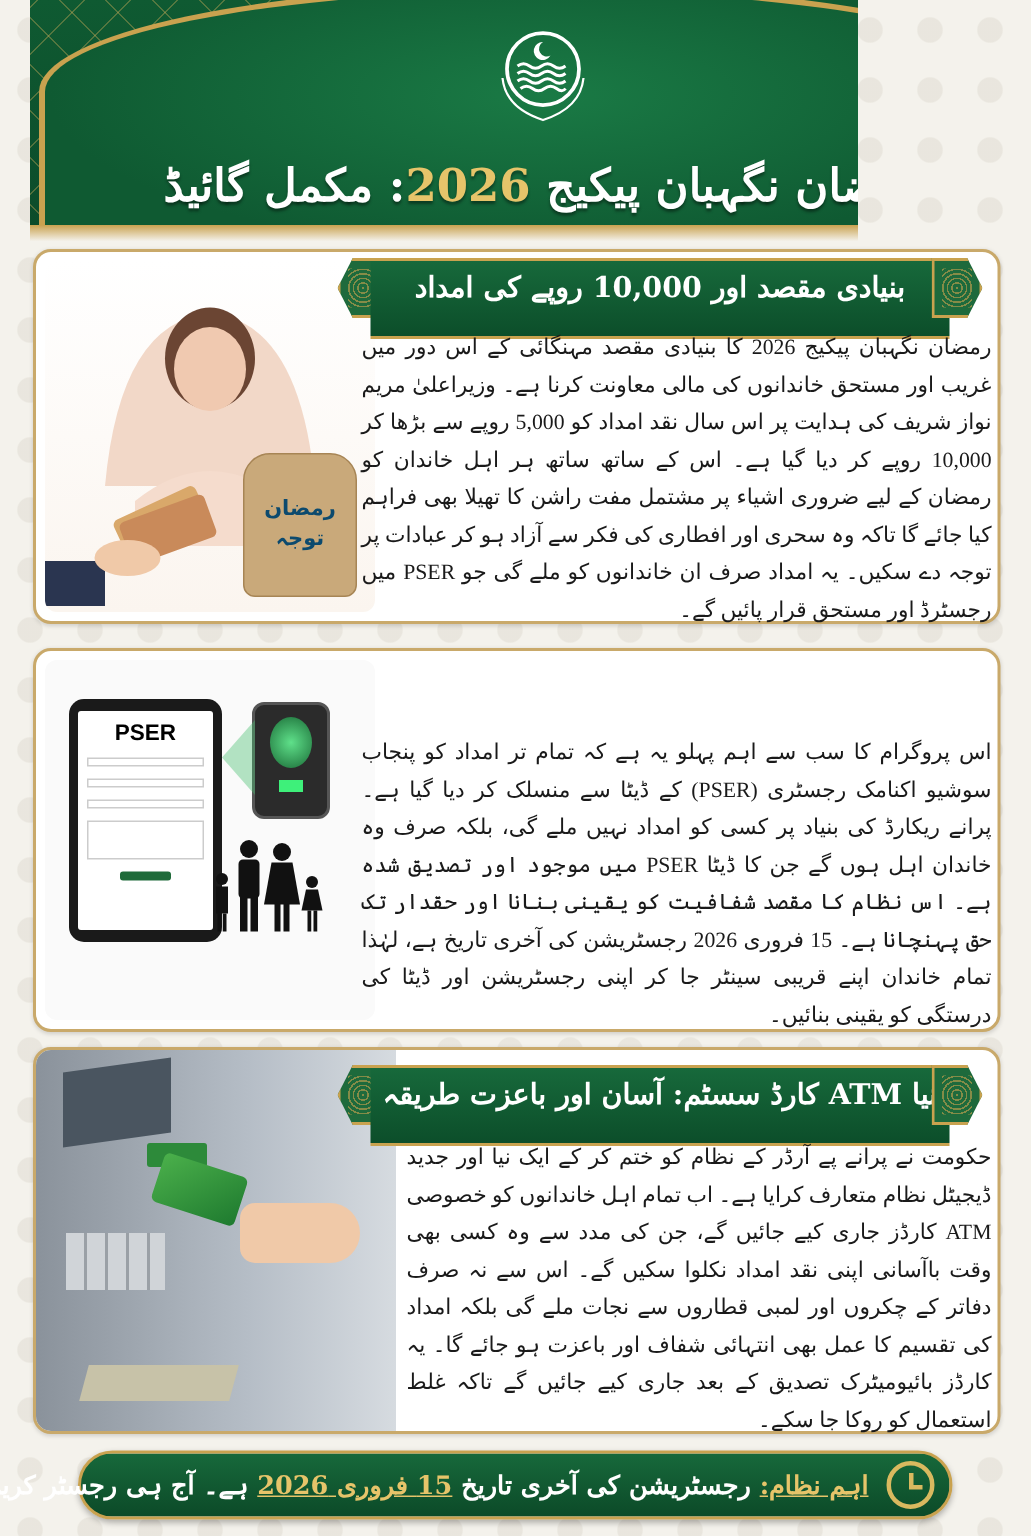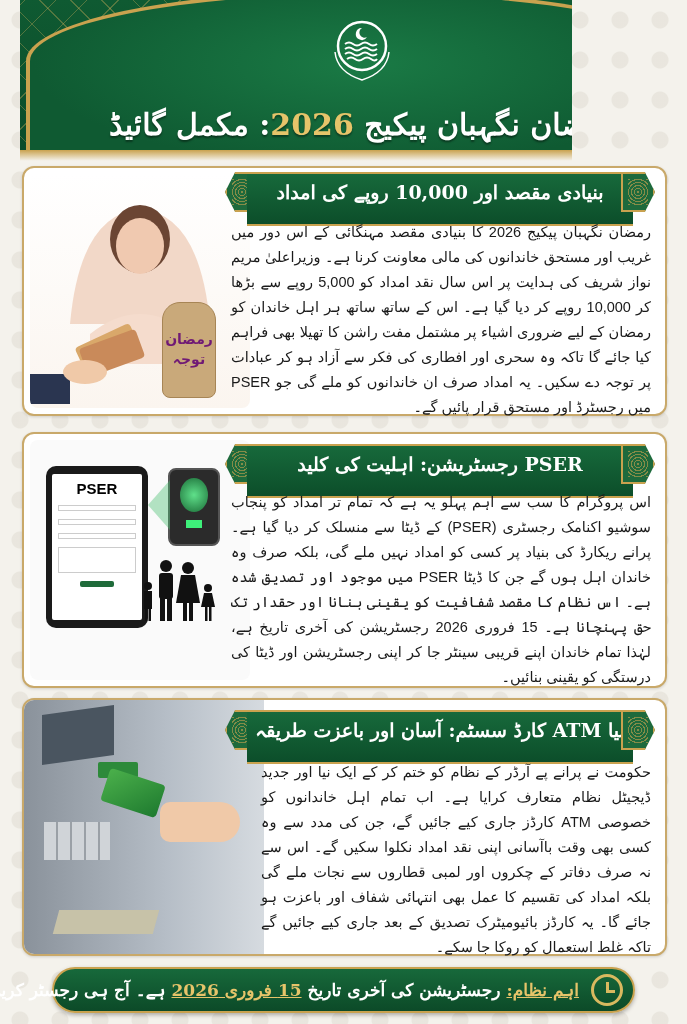--- a/index.html
+++ b/index.html
@@ -83,23 +83,23 @@
     border: 2px solid #c9a24f;
   }
   .banner-cap.left { left: 0; clip-path: polygon(100% 0, 100% 100%, 30% 100%, 0 50%, 30% 0); }
   .banner-cap.right { right: 0; clip-path: polygon(0 0, 70% 0, 100% 50%, 70% 100%, 0 100%); }
   .banner-cap::after {
     content: ""; position: absolute; inset: 5px;
     background: repeating-radial-gradient(circle, #c9a24f 0 1px, #1e6a3c 1px 3px);
     opacity: 0.6;
   }
   .panel-text {
-    position: absolute; right: 14px; width: 420px;
+    position: absolute; right: 4px; width: 420px;
     direction: rtl; text-align: justify;
-    font-family: Liberation Sans, sans-serif;
+    font-family: Liberation Serif, serif;
     font-size: 14.5px; line-height: 25px; color: #1a1a1a;
   }
 
   
   .footer-bar {
     position: absolute; left: 52px; top: 967px; width: 583px; height: 46px;
     background: linear-gradient(180deg, #17693b 0%, #0c4a28 100%);
     border: 2px solid #c9a24f; border-radius: 23px;
     direction: rtl; display: flex; align-items: center; padding-right: 10px;
     box-shadow: 0 2px 4px rgba(0,0,0,0.3);
@@ -147,21 +147,21 @@
     <svg width="220" height="236" viewBox="0 0 220 236">
       <path d="M40 150 q10 -110 70 -115 q60 5 70 115 z" fill="#f2d8c8"></path>
       <ellipse cx="110" cy="65" rx="30" ry="34" fill="#6b4533"></ellipse>
       <ellipse cx="110" cy="72" rx="24" ry="28" fill="#f0c9b0"></ellipse>
       <path d="M60 160 q50 -40 100 0 v30 h-100z" fill="#f5dccd"></path>
       <rect x="48" y="160" width="60" height="30" rx="4" fill="#d9a86a" transform="rotate(-25 78 175)"></rect>
       <rect x="52" y="164" width="60" height="30" rx="4" fill="#c98a5a" transform="rotate(-20 82 179)"></rect>
       <rect x="0" y="200" width="40" height="30" fill="#2a3550"></rect>
       <ellipse cx="55" cy="198" rx="22" ry="12" fill="#f0c9a8"></ellipse>
     </svg>
-    <div style="position:absolute; left:132px; top:128px; width:54px; height:96px; background:#c9a97a; border-radius:18px 18px 8px 8px; text-align:center; font-family:'DejaVu Sans',sans-serif; font-weight:bold; color:#701a75; font-size:14px; padding-top:26px; direction:rtl; line-height:20px; border:1px solid #a78555;">
+    <div style="position:absolute; left:132px; top:128px; width:76px; height:96px; background:#c9a97a; border-radius:18px 18px 8px 8px; text-align:center; font-family:'DejaVu Sans',sans-serif; font-weight:bold; color:#0c4a6e; font-size:14px; padding-top:26px; direction:rtl; line-height:20px; border:1px solid #a78555;">
       <div>رمضان</div>
       <div>توجہ</div>
     </div>
   </div>
   <div class="banner" style="top:4px;">
     <div class="banner-cap left"></div>
     <div class="banner-body">بنیادی مقصد اور 10,000 روپے کی امداد</div>
     <div class="banner-cap right"></div>
   </div>
   <div class="panel-text" style="top:52px;">رمضان نگہبان پیکیج 2026 کا بنیادی مقصد مہنگائی کے اس دور میں غریب اور مستحق خاندانوں کی مالی معاونت کرنا ہے۔ وزیراعلیٰ مریم نواز شریف کی ہدایت پر اس سال نقد امداد کو 5,000 روپے سے بڑھا کر 10,000 روپے کر دیا گیا ہے۔ اس کے ساتھ ساتھ ہر اہل خاندان کو رمضان کے لیے ضروری اشیاء پر مشتمل مفت راشن کا تھیلا بھی فراہم کیا جائے گا تاکہ وہ سحری اور افطاری کی فکر سے آزاد ہو کر عبادات پر توجہ دے سکیں۔ یہ امداد صرف ان خاندانوں کو ملے گی جو PSER میں رجسٹرڈ اور مستحق قرار پائیں گے۔</div>
@@ -196,25 +196,20 @@
       <circle cx="50" cy="10" r="6" fill="#111"></circle>
         <path d="M43 17 h14 l5 28 h-24z" fill="#111"></path>
         <rect x="45" y="44" width="4" height="19" fill="#111"></rect>
         <rect x="51" y="44" width="4" height="19" fill="#111"></rect>
       <circle cx="70" cy="30" r="4" fill="#111"></circle>
         <path d="M66 35 h8 l3 14 h-14z" fill="#111"></path>
         <rect x="67" y="49" width="2.5" height="14" fill="#111"></rect>
         <rect x="71" y="49" width="2.5" height="14" fill="#111"></rect>
     </svg>
   </div>
-  <div class="banner" style="top:10px;">
-    <div class="banner-cap left"></div>
-    <div class="banner-body">PSER رجسٹریشن: اہلیت کی کلید</div>
-    <div class="banner-cap right"></div>
-  </div>
   <div class="panel-text" style="top:56px;">اس پروگرام کا سب سے اہم پہلو یہ ہے کہ تمام تر امداد کو پنجاب سوشیو اکنامک رجسٹری (PSER) کے ڈیٹا سے منسلک کر دیا گیا ہے۔ پرانے ریکارڈ کی بنیاد پر کسی کو امداد نہیں ملے گی، بلکہ صرف وہ خاندان اہل ہوں گے جن کا ڈیٹا PSER میں موجود اور تصدیق شدہ ہے۔ اس نظام کا مقصد شفافیت کو یقینی بنانا اور حقدار تک حق پہنچانا ہے۔ 15 فروری 2026 رجسٹریشن کی آخری تاریخ ہے، لہٰذا تمام خاندان اپنے قریبی سینٹر جا کر اپنی رجسٹریشن اور ڈیٹا کی درستگی کو یقینی بنائیں۔</div>
 </div>
 
 <div class="panel" style="top:698px; height:258px;">
   <div class="panel-img" style="left:0; top:0; bottom:0; width:240px; border-radius:10px 0 0 10px; background:linear-gradient(90deg,#8a929b 0%,#b6bec7 60%,#d6dbe0 100%);">
     <div style="position:absolute; left:18px; top:10px; width:72px; height:50px; background:#4a5560; transform:skewY(-8deg);"></div>
     <div style="position:absolute; left:74px; top:62px; width:40px; height:16px; background:#2d8a3a; border-radius:2px;"></div>
     <div style="position:absolute; left:80px; top:76px; width:58px; height:34px; background:linear-gradient(135deg,#4bb04b,#1e7a2f); border-radius:4px; transform:rotate(18deg);"></div>
     <div style="position:absolute; left:20px; top:122px; width:66px; height:38px; background:repeating-linear-gradient(90deg,#d0d4d8 0 12px,#9aa0a6 12px 14px);"></div>
     <div style="position:absolute; left:136px; top:102px; width:80px; height:40px; background:#f0c9a8; border-radius:20px 40px 40px 20px;"></div>

